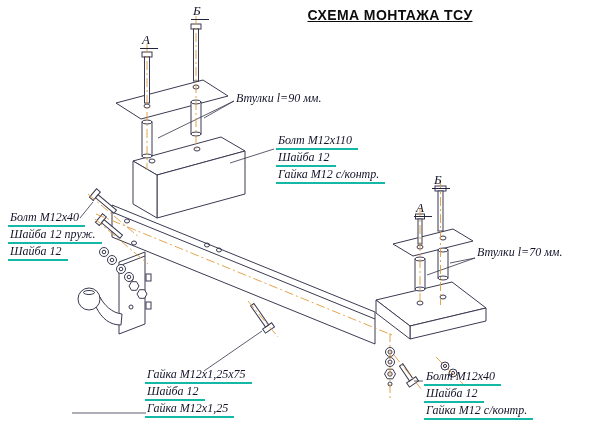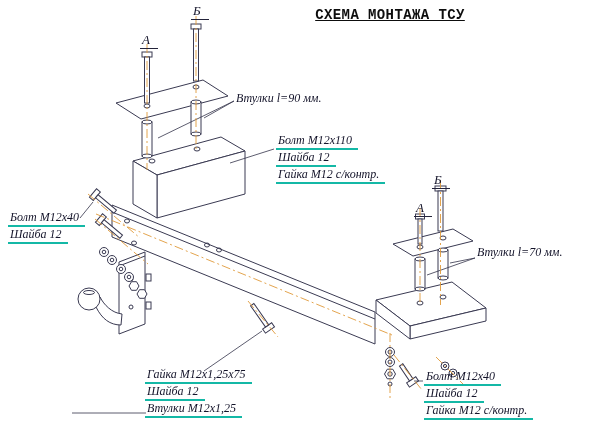--- a/index.html
+++ b/index.html
@@ -1,21 +1,21 @@
 <!DOCTYPE html>
 <html><head>
 <meta charset="utf-8">
 <style>
   *{box-sizing:border-box;margin:0;padding:0}
   html,body{width:600px;height:427px;background:#ffffff;overflow:hidden}
   body{font-family:"Liberation Serif",serif;color:#111;position:relative}
   #stage{position:absolute;left:0;top:0;width:600px;height:427px}
   #stage svg{position:absolute;left:0;top:0}
   .title{position:absolute;left:288px;top:7px;width:204px;text-align:center;
-         font-family:Liberation Mono, monospace;font-weight:bold;font-size:14px;
+         font-family:Liberation Sans, sans-serif;font-weight:bold;font-size:14px;
          letter-spacing:.4px;text-decoration:underline;color:#0d0d0d}
   .label{position:absolute;font-style:italic;font-size:12px;line-height:15px;white-space:nowrap;color:#14142a}
   .callout-line{border-bottom:2px solid #14b8a6;padding:0 6px 0 2px;width:max-content}
   .section-mark{position:absolute;font-style:italic;font-size:13px;line-height:13px;
                 border-bottom:1px solid #23233a;padding:0 8px 2px 2px;color:#14142a}
 </style>
 </head>
 <body>
 
 <div id="stage">
@@ -188,27 +188,28 @@
   <div class="label" style="left:477px;top:245px">Втулки l=70 мм.</div>
 
   <div class="label" style="left:276px;top:133px">
     <div class="callout-line">Болт М12х110</div>
     <div class="callout-line">Шайба 12</div>
     <div class="callout-line">Гайка М12 с/контр.</div>
   </div>
 
   <div class="label" style="left:8px;top:210px">
     <div class="callout-line">Болт М12х40</div>
+    <div class="callout-line">Шайба 12 пруж.</div>
     <div class="callout-line">Шайба 12</div>
   </div>
 
   <div class="label" style="left:145px;top:367px">
     <div class="callout-line">Гайка М12х1,25х75</div>
     <div class="callout-line">Шайба 12</div>
-    <div class="callout-line">Втулки М12х1,25</div>
+    <div class="callout-line">Гайка М12х1,25</div>
   </div>
 
   <div class="label" style="left:424px;top:369px">
     <div class="callout-line">Болт М12х40</div>
     <div class="callout-line">Шайба 12</div>
     <div class="callout-line">Гайка М12 с/контр.</div>
   </div>
 
 </div>
 

